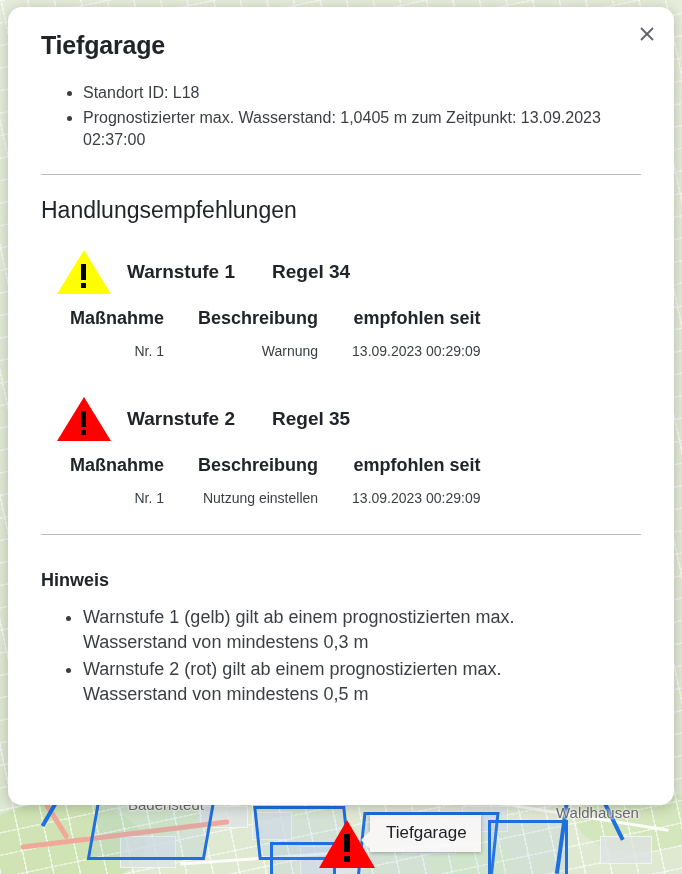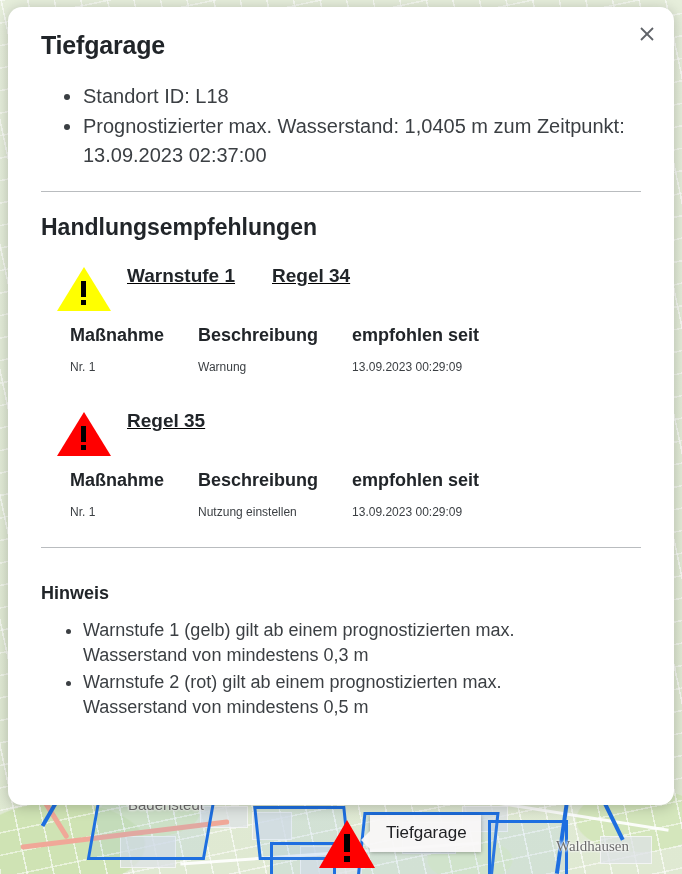--- a/index.html
+++ b/index.html
@@ -150,54 +150,54 @@
     color: #212529;
     letter-spacing: -0.2px;
   }
 
   ul.info-list {
     margin: 22px 0 0 0;
     padding-left: 42px;
     list-style: disc;
   }
   ul.info-list li {
-    font-size: 20px;
+    font-size: 16px;
     color: #3b3f43;
     line-height: 1.42;
     margin-bottom: 2px;
   }
 
   hr.divider {
     border: none;
     border-top: 1px solid #b9bcbf;
     margin: 22px 0 0 0;
   }
 
   h2.section-title {
     margin: 22px 0 0 0;
     font-size: 23px;
-    font-weight: bold;
+    font-weight: normal;
     color: #212529;
   }
 
   h3.hinweis-title {
     margin: 35px 0 0 0;
     font-size: 18px;
     font-weight: bold;
     color: #212529;
   }
 
   
   .level {
     margin-top: 24px;
   }
   .level-head {
     display: flex;
+    align-items: center;
     height: 48px;
-    text-decoration: underline;
   }
   .tri-wrap {
     width: 86px;
     display: flex;
     justify-content: center;
     align-items: center;
   }
   .tri-wrap svg { display: block; }
 
   .level-name {
@@ -219,22 +219,22 @@
   }
   table.measures th {
     text-align: right;
     font-size: 18px;
     font-weight: bold;
     color: #212529;
     padding: 0 34px 14px 0;
     white-space: nowrap;
   }
   table.measures td {
-    text-align: left;
-    font-size: 12px;
+    text-align: right;
+    font-size: 14px;
     color: #3b3f43;
     padding: 0 34px 14px 0;
     white-space: nowrap;
   }
   table.measures th:last-child,
   table.measures td:last-child { padding-right: 0; }
 
   ul.hinweis-list {
     margin: 14px 0 0 0;
     padding-left: 42px;
@@ -272,21 +272,21 @@
   <div class="flood" style="left:92px;top:800px;width:112px;height:54px;transform:skewX(-10deg);"></div>
   <div class="flood" style="left:256px;top:806px;width:86px;height:48px;transform:skewX(6deg);"></div>
   <div class="flood" style="left:270px;top:842px;width:60px;height:32px;"></div>
   <div class="flood" style="left:360px;top:812px;width:130px;height:62px;transform:skewX(-6deg);"></div>
   <div class="flood" style="left:488px;top:820px;width:74px;height:54px;"></div>
   <div class="flood-line" style="left:560px;top:800px;width:4px;height:74px;transform:rotate(8deg);"></div>
   <div class="flood-line" style="left:612px;top:802px;width:4px;height:40px;transform:rotate(-26deg);"></div>
   <div class="flood-line" style="left:48px;top:798px;width:4px;height:30px;transform:rotate(30deg);"></div>
 
   <div class="map-label" style="left:128px;top:796px;">Badenstedt</div>
-  <div class="map-label" style="left:556px;top:838px;font-family:Liberation Serif, serif;">Waldhausen</div>
+  <div class="map-label" style="left:556px;top:804px;">Waldhausen</div>
 
   <div class="marker">
     <span>
       <svg width="60" height="52" viewBox="0 0 60 52" aria-hidden="true">
         <polygon points="30,2 58,50 2,50" fill="#FF0000"></polygon>
         <rect x="27" y="16" width="6" height="18" fill="#000000"></rect>
         <rect x="27" y="38" width="6" height="6" fill="#000000"></rect>
       </svg>
     </span>
   </div>
@@ -349,20 +349,21 @@
 
       <div class="level" style="margin-top:22px;">
         <div class="level-head">
           <div class="tri-wrap">
             <svg width="58" height="48" viewBox="0 0 58 48" aria-hidden="true">
               <polygon points="29,2 56,46 2,46" fill="#FF0000"></polygon>
               <rect x="26" y="16" width="5" height="16" fill="#000000"></rect>
               <rect x="26" y="35" width="5" height="5" fill="#000000"></rect>
             </svg>
           </div>
+          <div class="level-name">Warnstufe 2</div>
           <div class="level-rule">Regel 35</div>
         </div>
 
         <table class="measures">
           <thead>
             <tr>
               <th>Maßnahme</th>
               <th>Beschreibung</th>
               <th>empfohlen seit</th>
             </tr>

